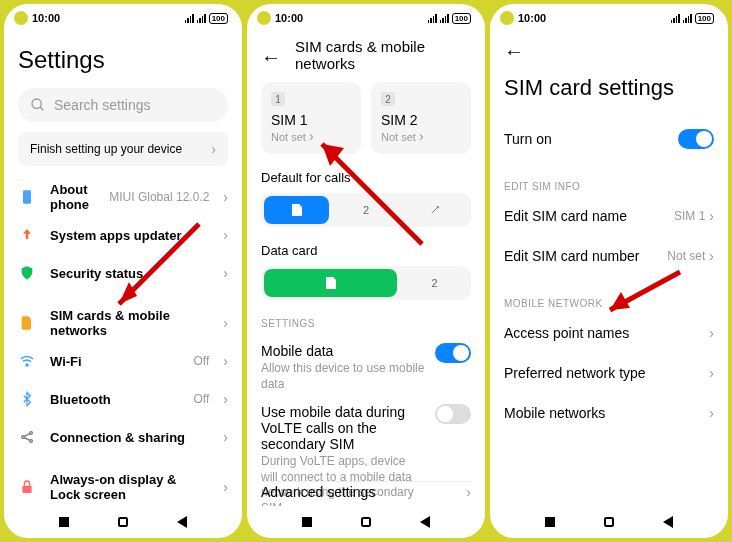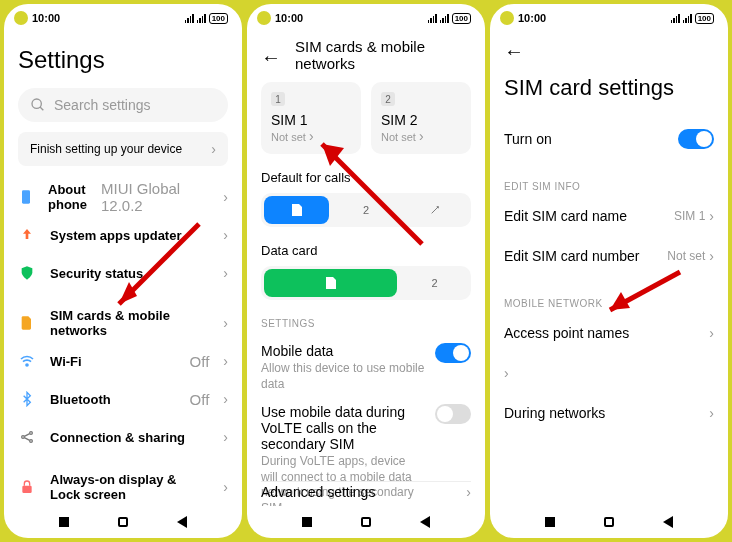--- a/index.html
+++ b/index.html
@@ -29,21 +29,21 @@
   .content{flex:1;overflow:hidden;padding:0 14px;}
   h1{font-size:24px;font-weight:500;margin:18px 0 14px 0;}
   
   .search{background:var(--light);border-radius:20px;height:34px;display:flex;align-items:center;padding:0 12px;color:var(--muted);font-size:14px;gap:8px;}
   .search svg{width:16px;height:16px;}
   
   .finish{background:var(--light);border-radius:8px;height:34px;display:flex;align-items:center;justify-content:space-between;padding:0 12px;font-size:12px;margin-top:10px;}
   
   .row{display:flex;align-items:center;height:38px;font-size:13px;gap:14px;}
   .row .label{flex:1;font-weight:700;}
-  .row .side{color:var(--muted);font-size:15px;}
+  .row .side{color:var(--muted);font-size:12px;text-align:right;}
   .icon{width:18px;height:18px;display:flex;align-items:center;justify-content:center;}
   .chev{color:var(--muted);font-size:14px;}
   .gap-above{margin-top:12px;}
   
   .nav{height:32px;display:flex;align-items:center;justify-content:space-around;padding:0 30px;}
   .nav-sq{width:10px;height:10px;background:#000;}
   .nav-home{width:10px;height:10px;border:2px solid #000;border-radius:2px;}
   .nav-tri{width:0;height:0;border-top:6px solid transparent;border-bottom:6px solid transparent;border-right:10px solid #000;}
   
   .header2{display:flex;align-items:center;gap:14px;padding:10px 14px 0 14px;font-size:15px;font-weight:500;}
@@ -364,26 +364,27 @@
     </div>
 
     <div class="sec3">MOBILE NETWORK</div>
     <div class="row3">
       <span class="l">Access point names</span>
       <span class="r">
           <span class="chev">›</span>
         </span>
     </div>
     <div class="row3">
-      <span class="r">
-          <span class="chev">›</span>
-        </span>
-    </div>
-    <div class="row3">
-      <span class="l">During networks</span>
+      <span class="l">Preferred network type</span>
+      <span class="r">
+          <span class="chev">›</span>
+        </span>
+    </div>
+    <div class="row3">
+      <span class="l">Mobile networks</span>
       <span class="r">
           <span class="chev">›</span>
         </span>
     </div>
   </div>
   <div class="nav">
     <div class="nav-sq"></div>
     <div class="nav-home"></div>
     <div class="nav-tri"></div>
   </div>

